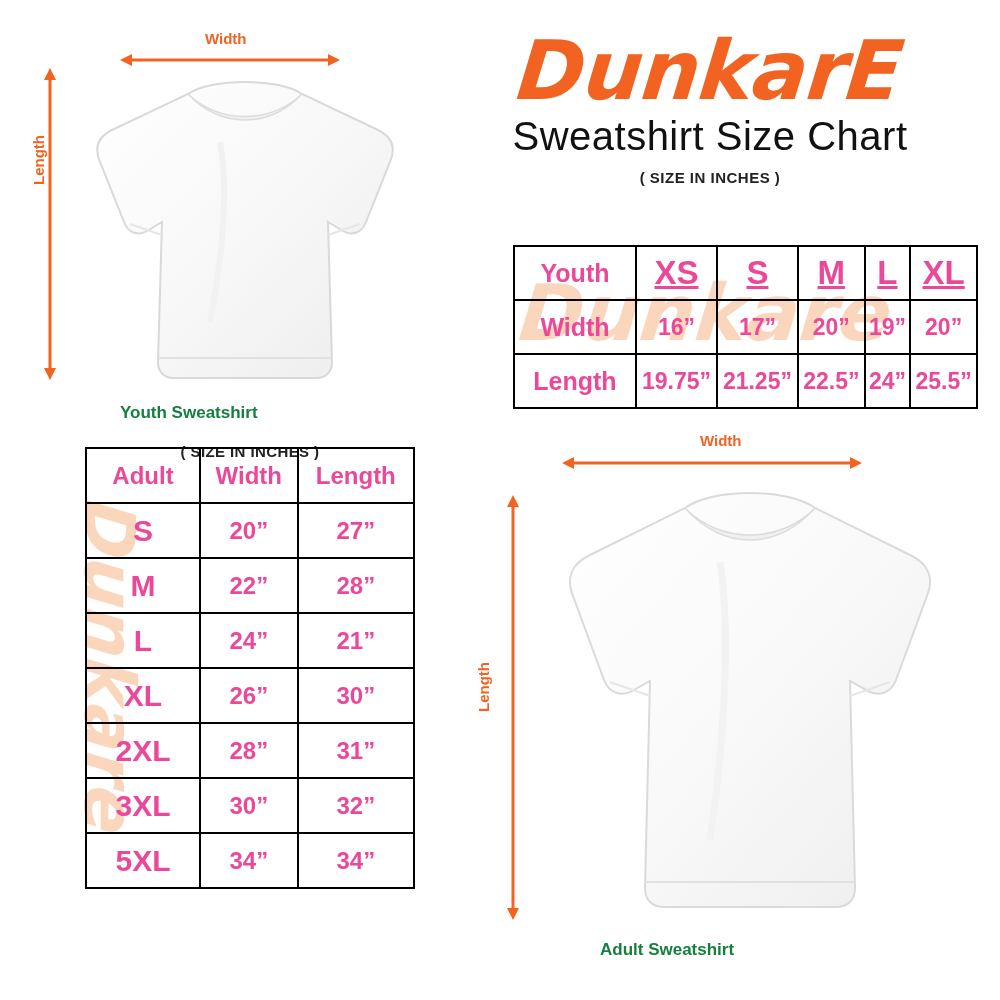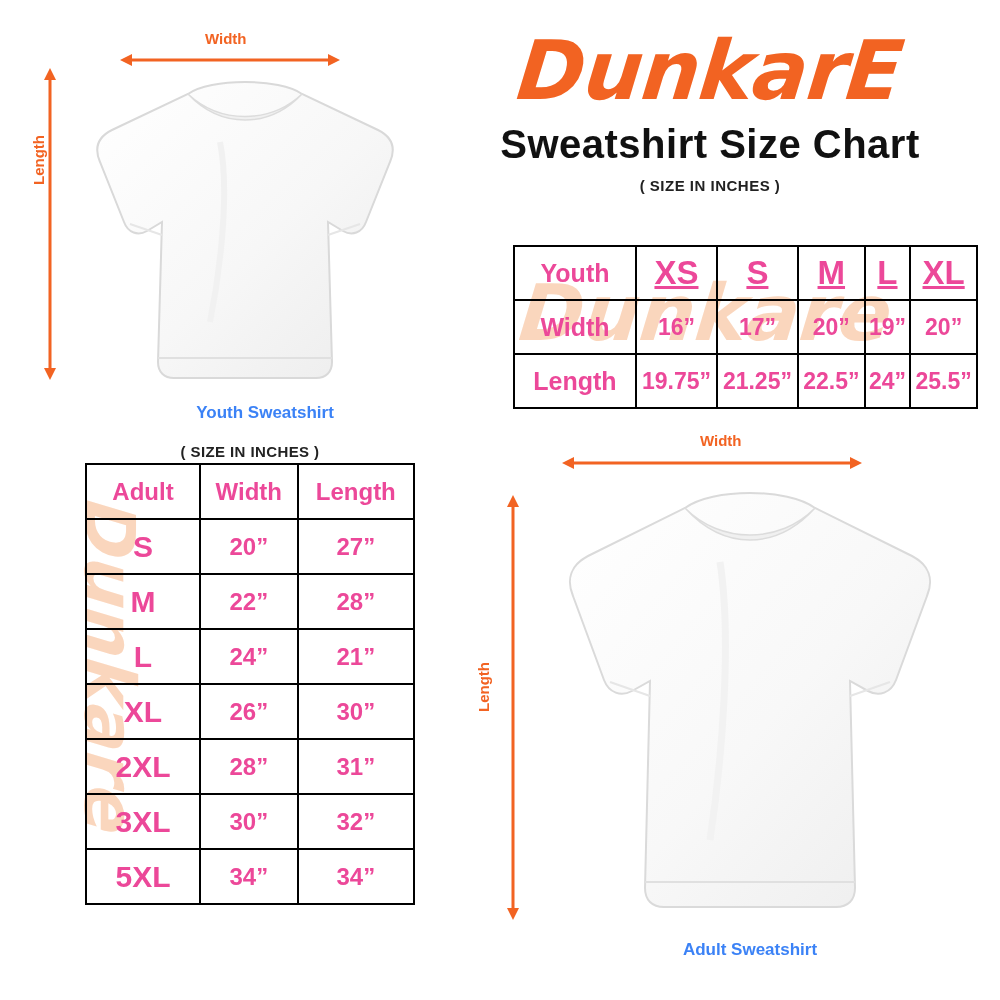--- a/index.html
+++ b/index.html
@@ -32,23 +32,22 @@
     font-family: "DejaVu Sans", sans-serif;
     font-size: 82px;
     font-weight: bold;
     font-style: italic;
     color: #F26322;
     letter-spacing: -1px;
     line-height: 1.05;
     transform: skewX(-6deg);
   }
   .brand-title {
-    margin-top: 8px;
     font-size: 40px;
-    font-weight: bold;
+    font-weight: normal;
     color: #111;
     letter-spacing: 0.5px;
   }
   .units-note-top {
     margin-top: 10px;
     font-size: 15px;
     font-weight: bold;
     color: #222;
     letter-spacing: 0.5px;
   }
@@ -115,21 +114,21 @@
   }
   .youth-table tr.measure td.val {
     font-size: 23px;
     margin-top: 34px;
   }
 
   
   .adult-table {
     position: absolute;
     left: 85px;
-    top: 463px;
+    top: 447px;
     width: 330px;
   }
   .adult-table td {
     height: 51px;
     font-size: 26px;
   }
   .adult-table td.hdr {
     font-size: 24px;
   }
   .adult-table td.size {
@@ -154,22 +153,21 @@
 
   
   .sweater {
     position: absolute;
     z-index: 2;
   }
   .caption {
     position: absolute;
     font-size: 17px;
     font-weight: bold;
-    color: #3b82f6;
-    text-align: center;
+    color: #15803d;
     z-index: 3;
   }
 
   
   .arrow-label {
     position: absolute;
     color: #F26322;
     font-size: 15px;
     font-weight: bold;
     z-index: 4;

